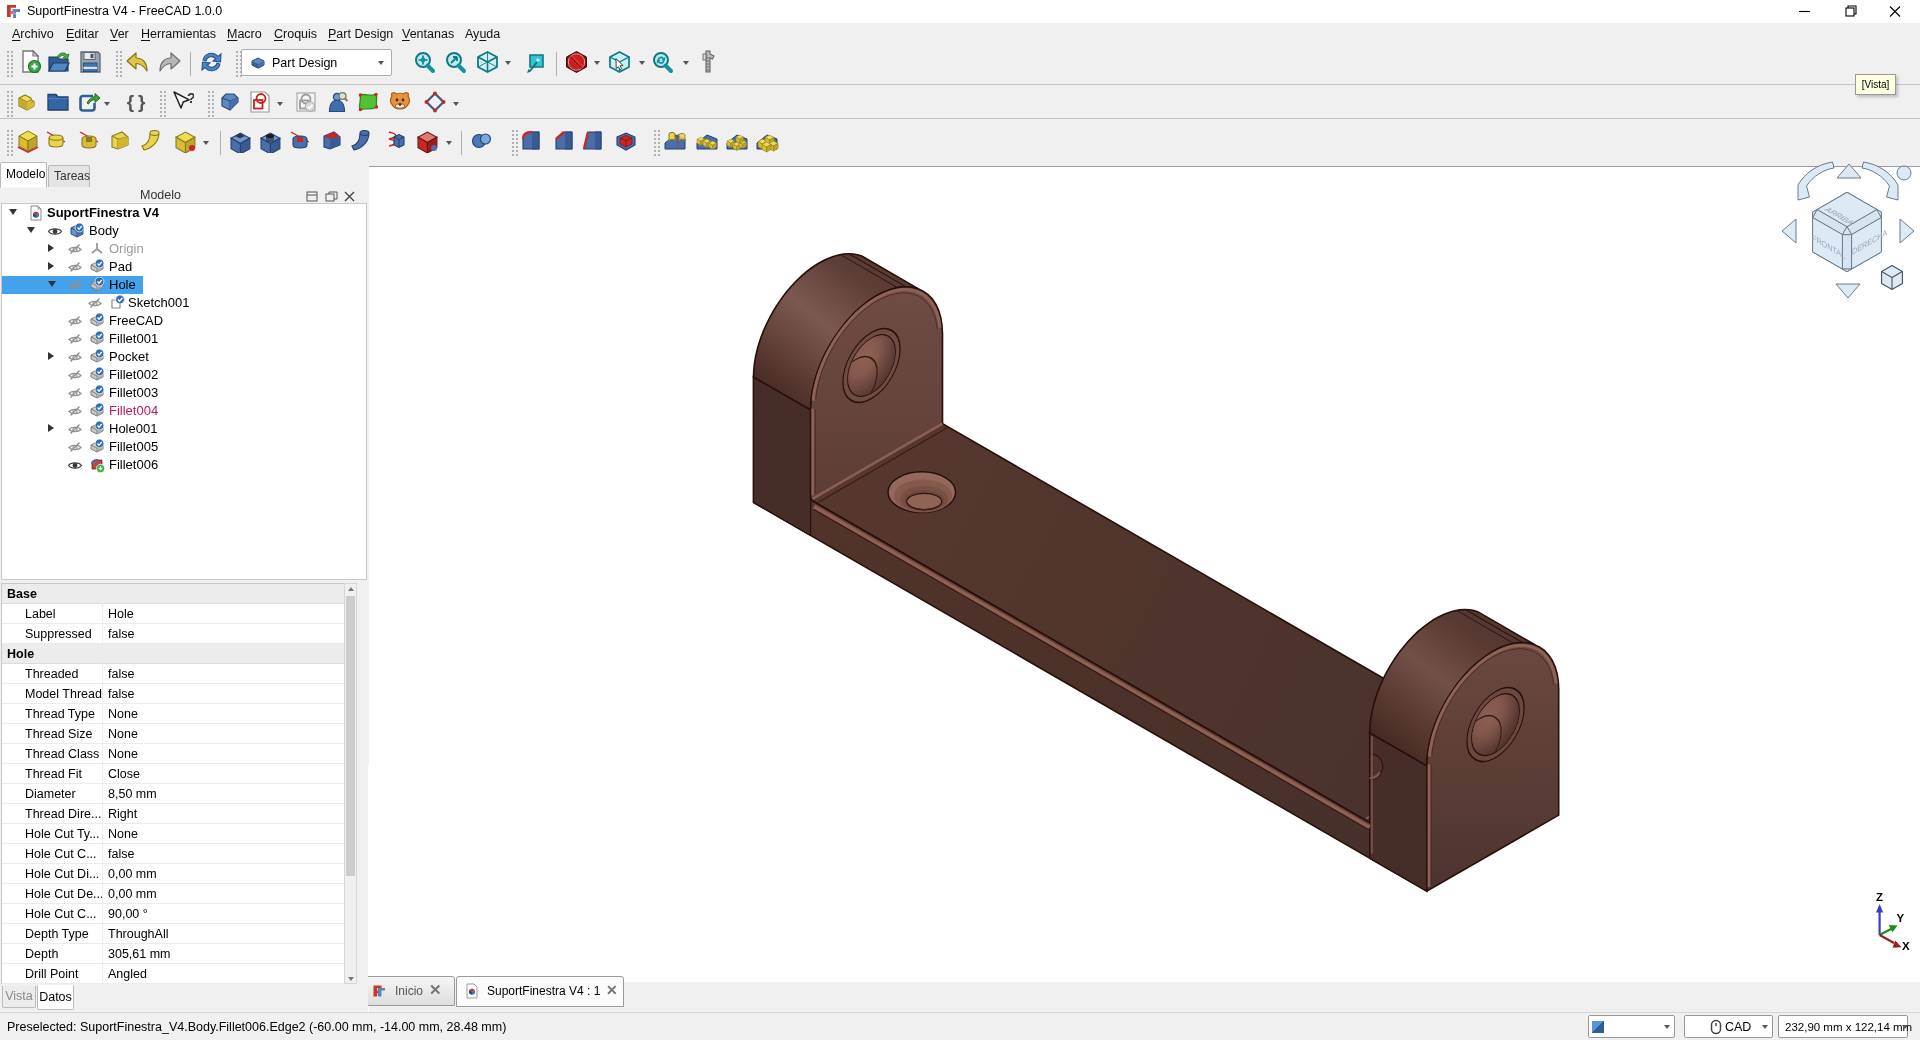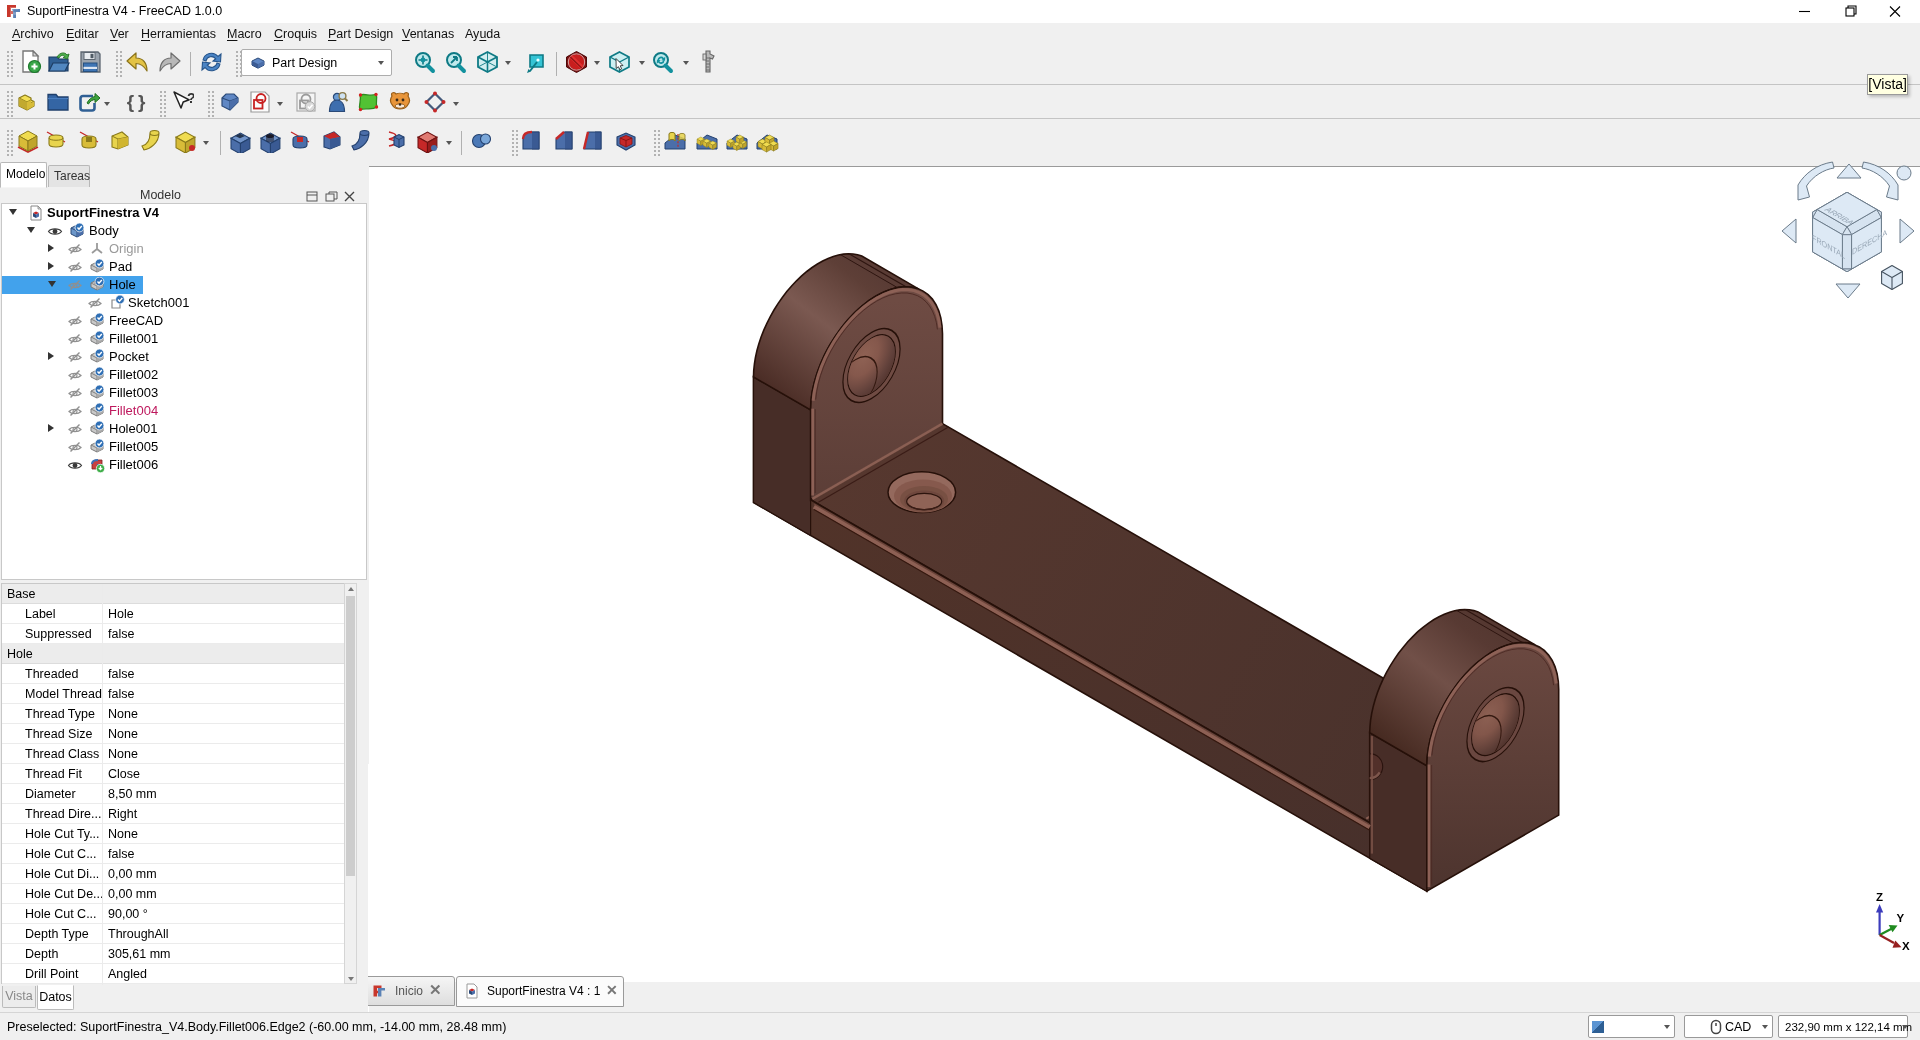--- a/index.html
+++ b/index.html
@@ -19,32 +19,32 @@
 .dtab { position:absolute; font-size:12.5px; border:1px solid #b8b8b8; border-bottom:none; border-radius:2px 2px 0 0; padding:3px 8px 0 8px; }
 #tree { position:absolute; left:1px; top:43px; width:366px; height:377px; background:#fff; border:1px solid #c8c8c8; }
 .trow { position:absolute; left:0; height:18px; width:366px; font-size:13px; color:#000; }
 .trow .lbl { position:absolute; top:1px; }
 .texp { position:absolute; top:5px; width:0; height:0; }
 .exp-open { border-left:4.5px solid transparent; border-right:4.5px solid transparent; border-top:6px solid #333; }
 .exp-closed { border-top:4.5px solid transparent; border-bottom:4.5px solid transparent; border-left:6px solid #333; margin-top:-1px; }
 .ticon { position:absolute; top:1px; }
 #propgrid { position:absolute; left:1px; top:423px; width:356px; height:401px; background:#fff; border:1px solid #c8c8c8; font-size:12.5px; }
 .prow { position:absolute; left:0; width:342px; height:20px; border-bottom:1px solid #ebebeb; }
-.prow.cat { background:#ececec; font-weight:normal; border-bottom:1px solid #dcdcdc; }
+.prow.cat { background:#ececec; font-weight:bold; border-bottom:1px solid #dcdcdc; }
 .prow .c1 { position:absolute; left:23px; top:2.5px; width:78px; white-space:nowrap; overflow:hidden; }
 .prow.cat .c1 { left:5px; }
 .prow .c2 { position:absolute; left:106px; top:2.5px; }
 .pvline { position:absolute; left:100px; top:0; width:1px; height:401px; background:#ebebeb; }
 #pscroll { position:absolute; left:344px; top:423px; width:13px; height:401px; background:#f0f0f0; border:1px solid #d5d5d5; }
 #pthumb { position:absolute; left:1px; top:12px; width:9px; height:280px; background:#cdcdcd; }
 #statusbar { left:0; top:1012px; width:1920px; height:28px; background:#f0f0f0; border-top:1px solid #d5d5d5; }
 #statusbar .msg { position:absolute; left:7px; top:7px; font-size:12.5px; color:#000; }
 .scombo { position:absolute; top:2px; height:23px; background:#fff; border:1px solid #999; border-radius:2px; font-size:12.5px; }
 .mditab { position:absolute; font-size:12px; border:1px solid #9a9a9a; border-radius:3px 3px 0 0; }
-#tooltip { left:1855px; top:74px; width:41px; height:21px; background:#ffffe1; border:1px solid #9a9a9a; box-shadow:2px 2px 3px rgba(0,0,0,0.22); font-size:14px; color:#000; text-align:right; line-height:19px;margin-left:12px; }
+#tooltip { left:1855px; top:74px; width:41px; height:21px; background:#ffffe1; border:1px solid #9a9a9a; box-shadow:2px 2px 3px rgba(0,0,0,0.22); font-size:10px; color:#000; text-align:center; line-height:19px; }
 </style></head><body>
 <div id="app">
 <div id="titlebar" class="abs">
 <div class="abs" style="left:5px;top:3px"><svg width="16" height="16" viewBox="0 0 16 16">
           <path d="M2 2 h9 v3 h-5 v3 h4 v3 h-4 v3 H2 z" fill="#c8372c"></path>
           <path d="M6 5 h8 v3 h-4 v6 h-3 v-6 z" fill="#5b82b5" transform="translate(1,1)"></path>
           <path d="M5 4 h8 v2.6 h-4.5 v2.6 h3.6 v2.6 h-3.6 V15 H5 z" fill="#fff" opacity="0.25"></path>
         </svg></div>
 <div class="title">SuportFinestra V4 - FreeCAD 1.0.0</div>
 <div class="abs" style="left:1782px;top:0px"><svg width="45" height="23" viewBox="0 0 45 23">

